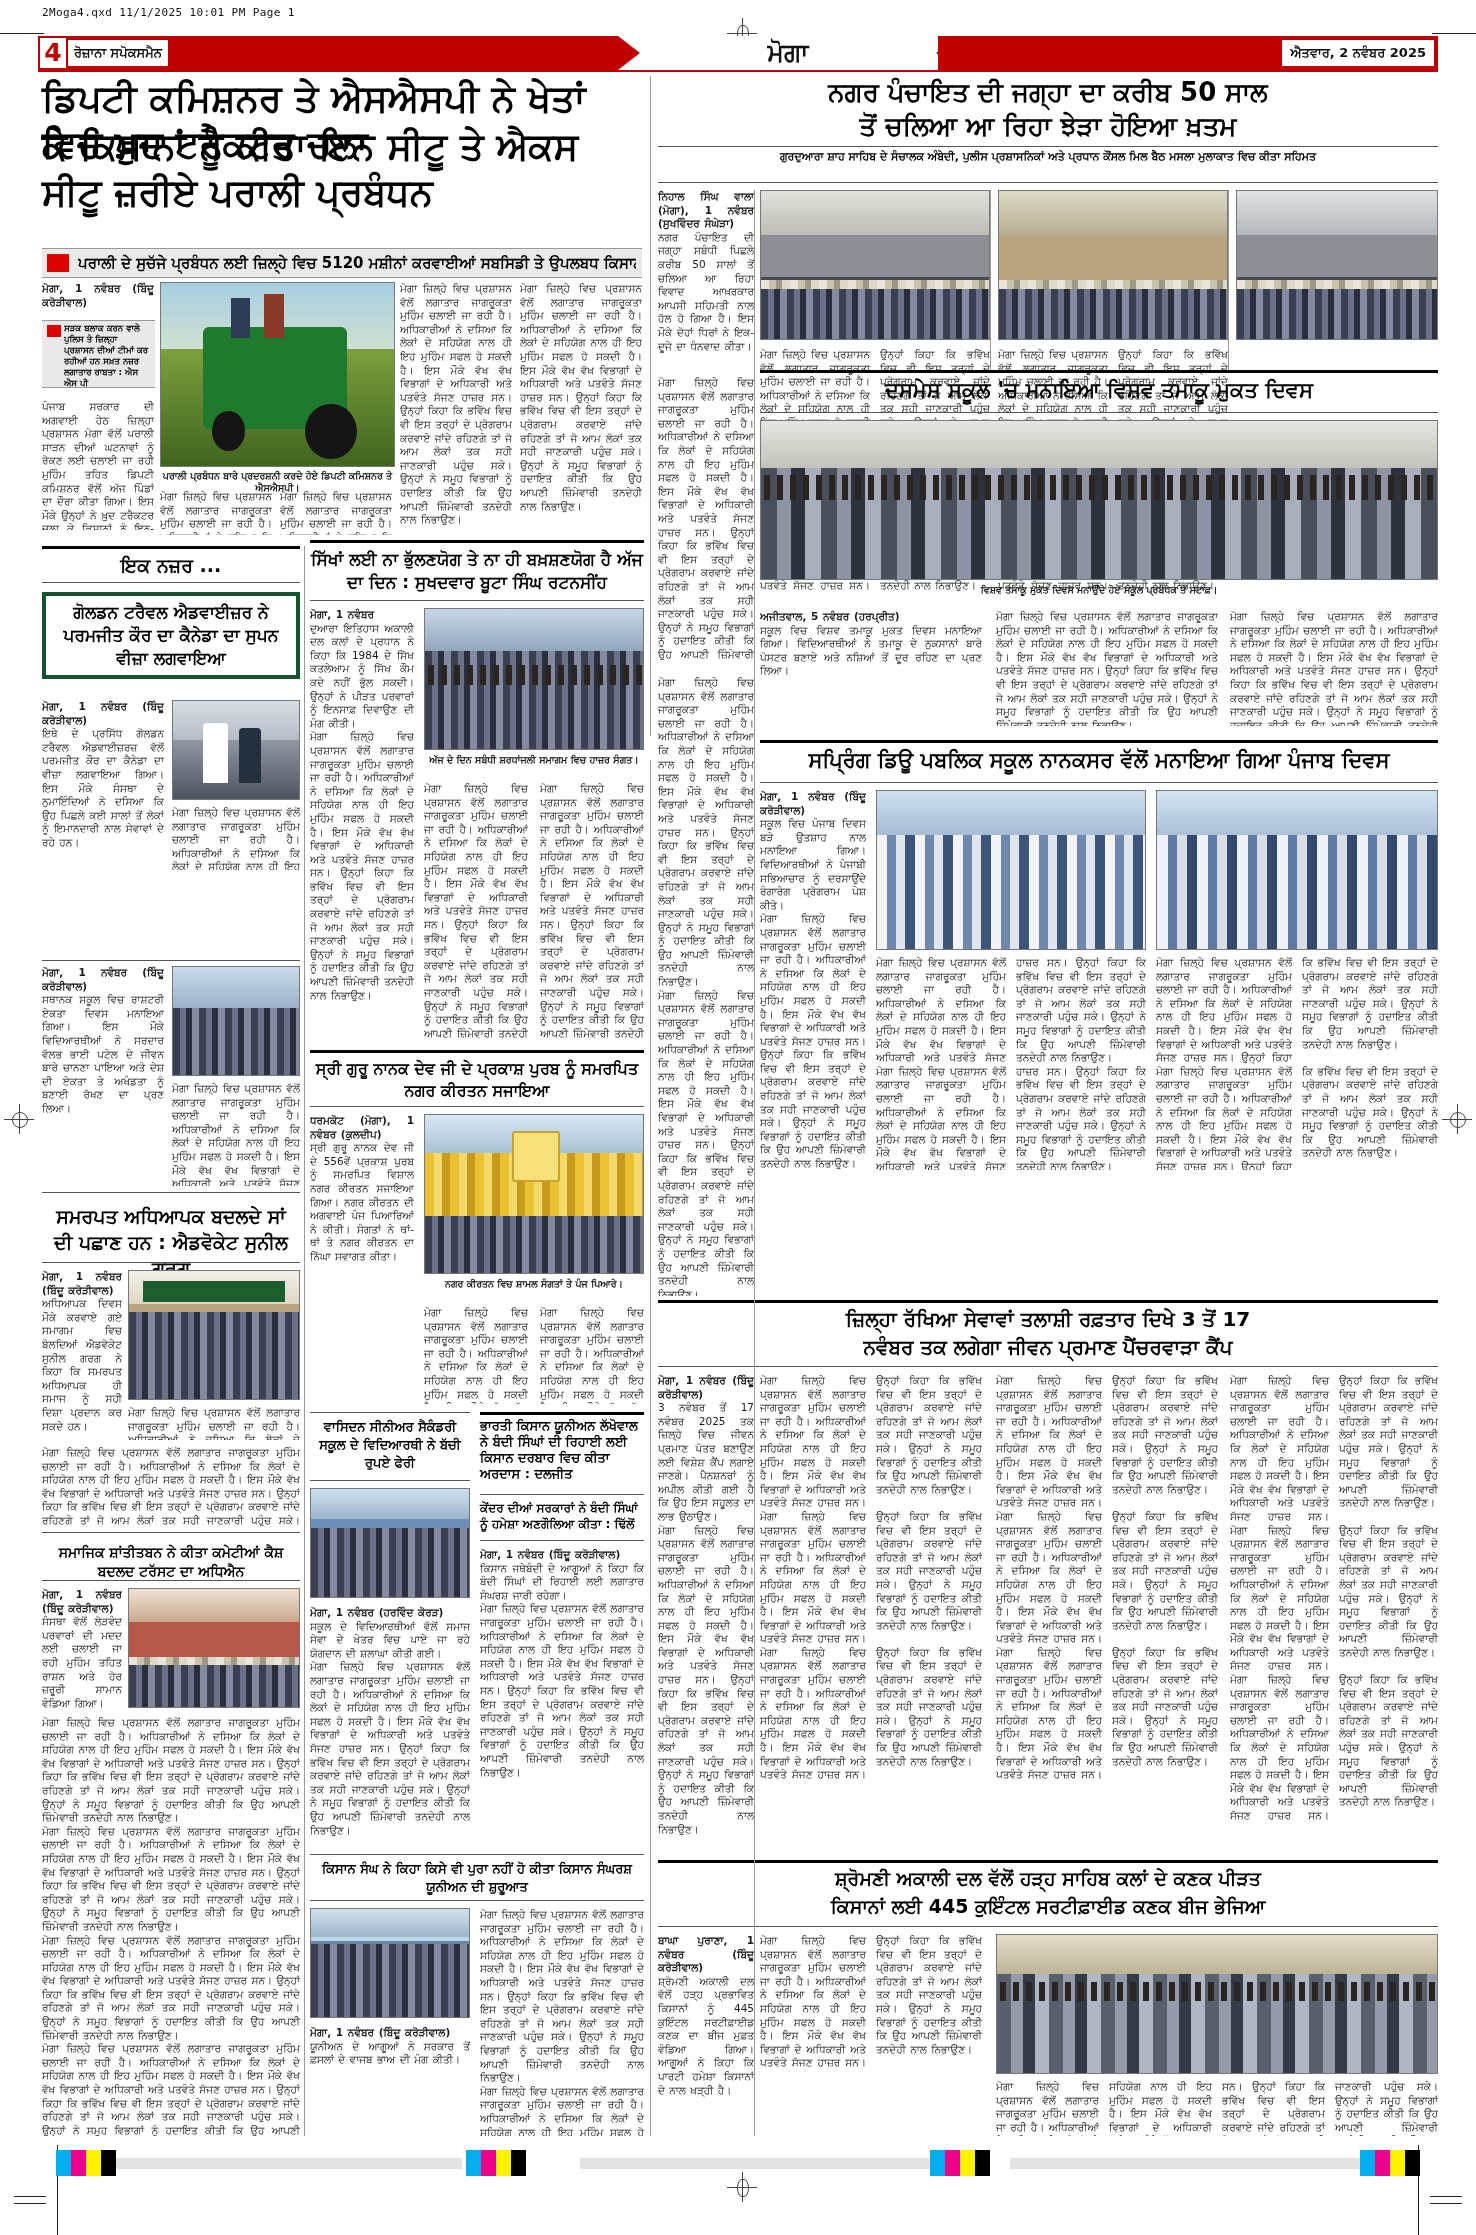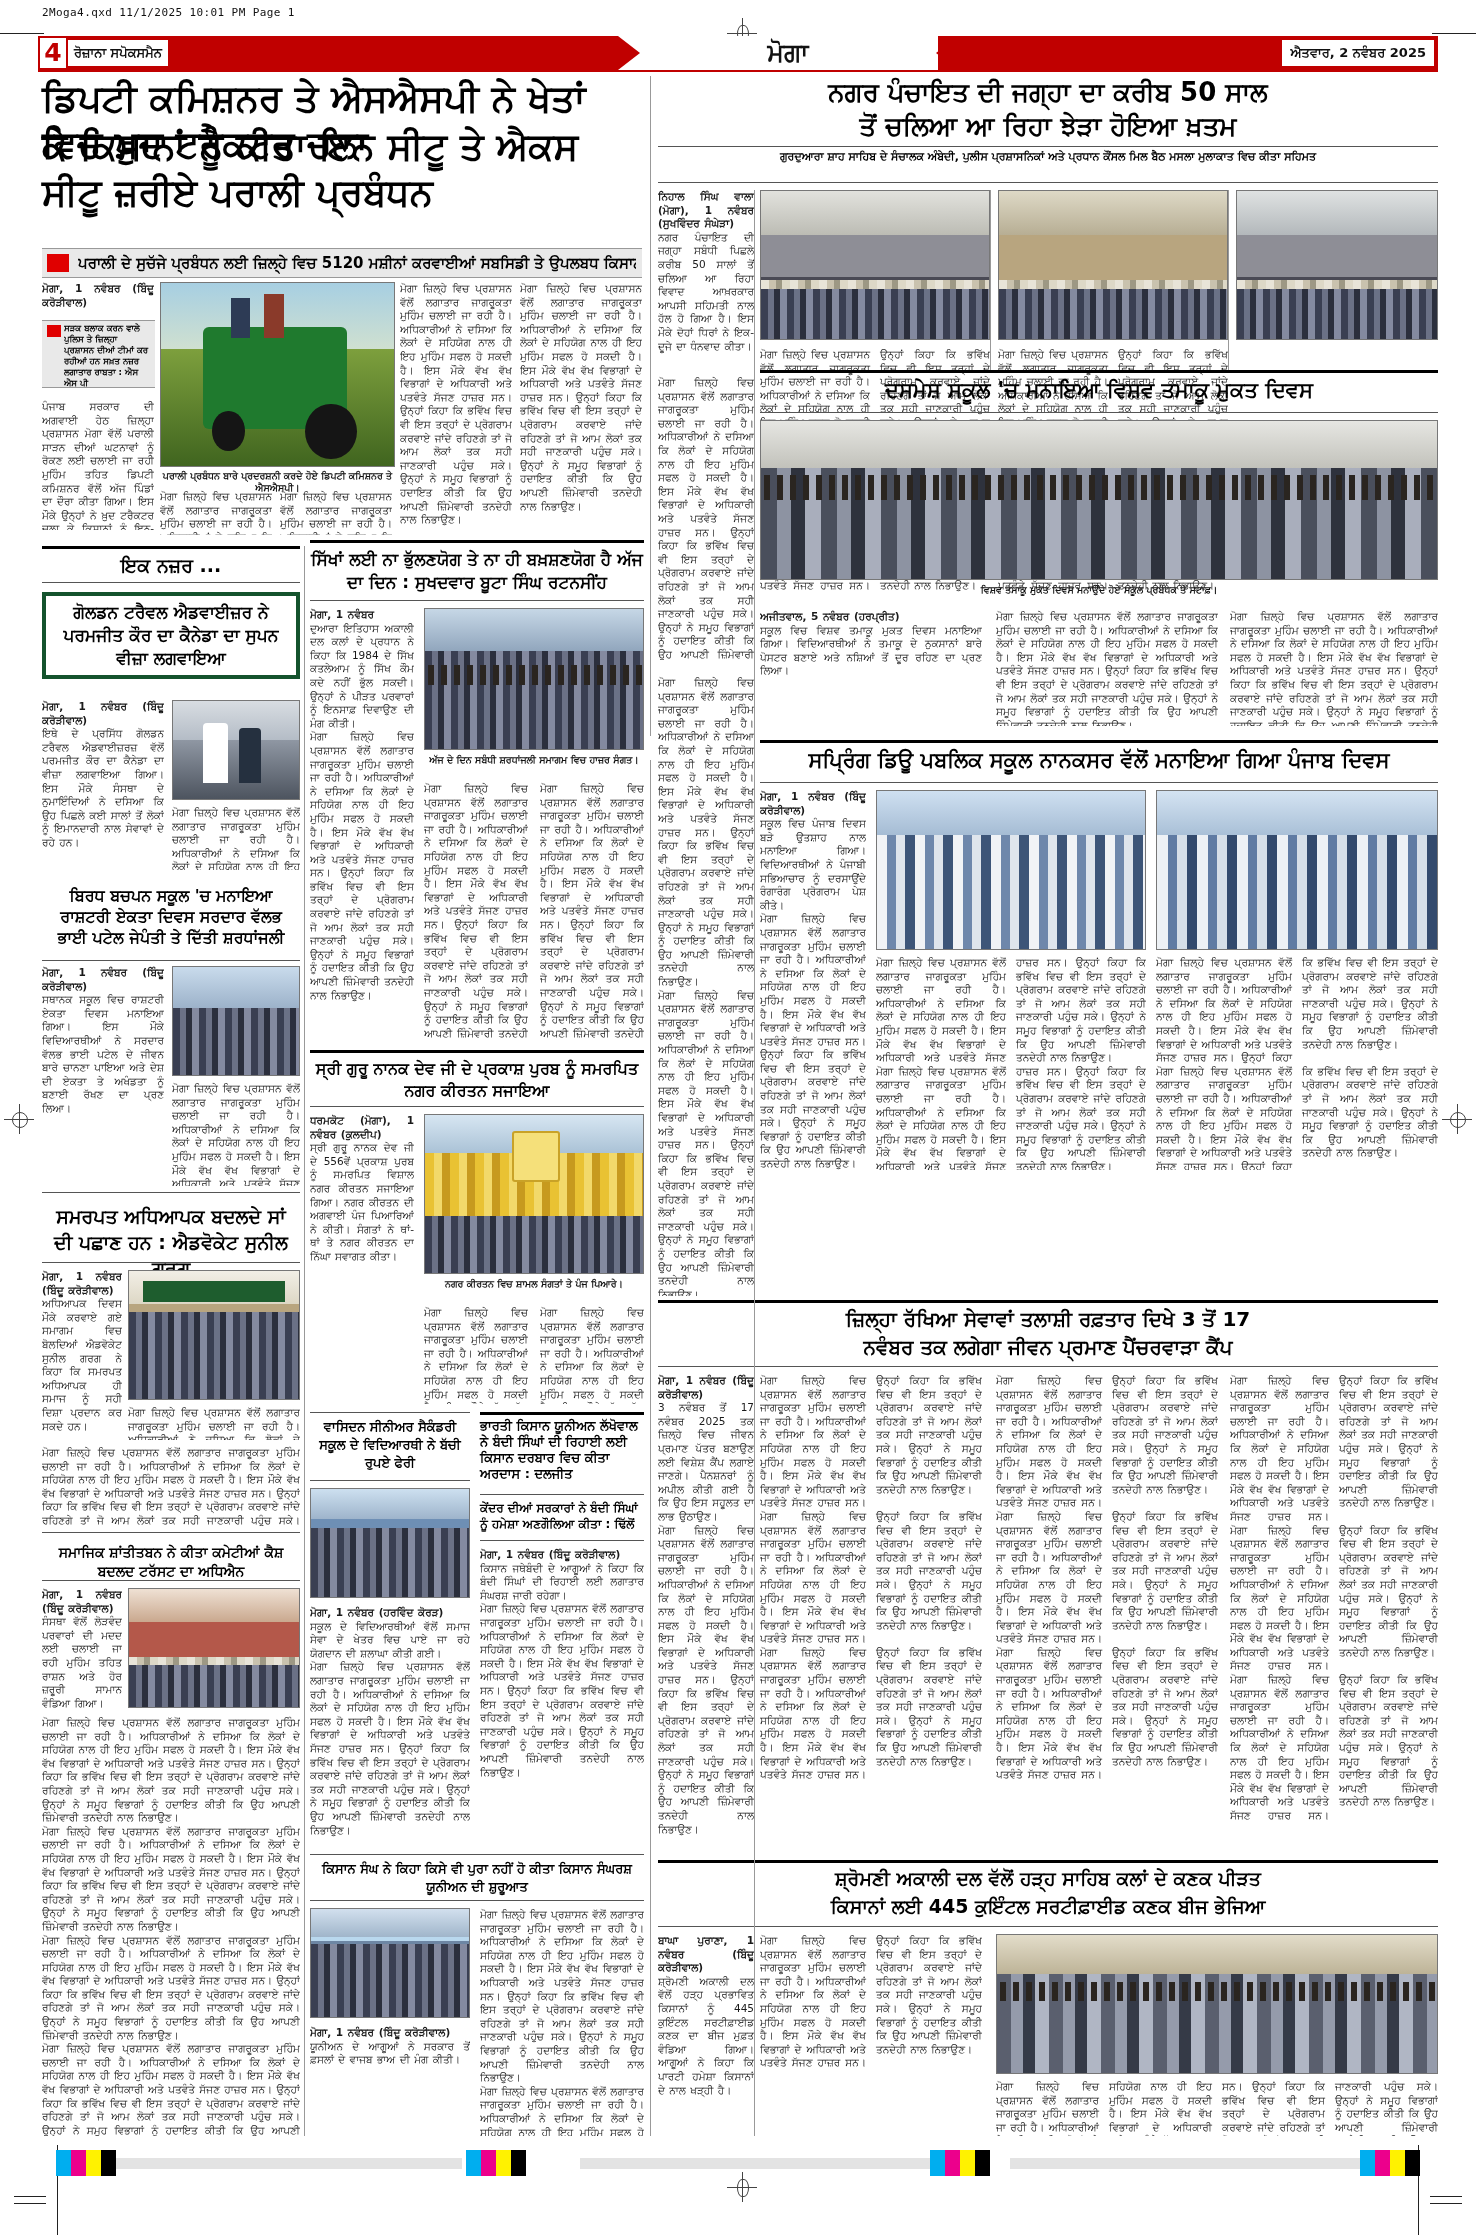--- a/index.html
+++ b/index.html
@@ -183,23 +183,20 @@
   <div class="photo tint-hall" style="left:172px;top:700px;width:128px;height:100px;">
     <div style="position:absolute;left:0;right:0;top:0;height:40%;background:linear-gradient(#d8dde2,#b4bcc6);"></div>
     <div style="position:absolute;left:0;right:0;bottom:0;height:60%;background:linear-gradient(#8f97a3,#4d545f);"></div>
     <div style="position:absolute;left:24%;top:22%;width:20%;height:62%;background:#fff;border-radius:4px 4px 0 0;"></div>
     <div style="position:absolute;left:52%;top:28%;width:18%;height:56%;background:#25303f;border-radius:4px 4px 0 0;"></div>
   </div>
   <div class="col" style="left:172px;top:806px;width:128px;height:64px;">
     <div class="ptxt">ਮੋਗਾ ਜ਼ਿਲ੍ਹੇ ਵਿਚ ਪ੍ਰਸ਼ਾਸਨ ਵੱਲੋਂ ਲਗਾਤਾਰ ਜਾਗਰੂਕਤਾ ਮੁਹਿੰਮ ਚਲਾਈ ਜਾ ਰਹੀ ਹੈ। ਅਧਿਕਾਰੀਆਂ ਨੇ ਦਸਿਆ ਕਿ ਲੋਕਾਂ ਦੇ ਸਹਿਯੋਗ ਨਾਲ ਹੀ ਇਹ ਮੁਹਿੰਮ ਸਫਲ ਹੋ ਸਕਦੀ ਹੈ। ਇਸ ਮੌਕੇ ਵੱਖ ਵੱਖ ਵਿਭਾਗਾਂ ਦੇ ਅਧਿਕਾਰੀ ਅਤੇ ਪਤਵੰਤੇ ਸੱਜਣ ਹਾਜ਼ਰ ਸਨ। ਉਨ੍ਹਾਂ ਕਿਹਾ ਕਿ ਭਵਿੱਖ ਵਿਚ ਵੀ ਇਸ ਤਰ੍ਹਾਂ ਦੇ ਪ੍ਰੋਗਰਾਮ ਕਰਵਾਏ ਜਾਂਦੇ ਰਹਿਣਗੇ ਤਾਂ ਜੋ ਆਮ ਲੋਕਾਂ ਤਕ ਸਹੀ ਜਾਣਕਾਰੀ ਪਹੁੰਚ ਸਕੇ। ਉਨ੍ਹਾਂ ਨੇ ਸਮੂਹ ਵਿਭਾਗਾਂ ਨੂੰ ਹਦਾਇਤ ਕੀਤੀ ਕਿ ਉਹ ਆਪਣੀ ਜ਼ਿੰਮੇਵਾਰੀ ਤਨਦੇਹੀ ਨਾਲ ਨਿਭਾਉਣ।</div>
   </div>
 
-  <div class="boxhead" style="left:42px;top:880px;width:258px;border:none;">
-    <span class="t" style="font-size:16px;line-height:21px;">ਬਿਰਧ ਬਚਪਨ ਸਕੂਲ 'ਚ ਮਨਾਇਆ ਰਾਸ਼ਟਰੀ ਏਕਤਾ ਦਿਵਸ ਸਰਦਾਰ ਵੱਲਭ ਭਾਈ ਪਟੇਲ ਜੇਪੰਤੀ ਤੇ ਦਿੱਤੀ ਸ਼ਰਧਾਂਜਲੀ</span>
-  </div>
   <div class="rule thin" style="left:42px;top:960px;width:258px;"></div>
   <div class="col" style="left:42px;top:966px;width:122px;height:220px;">
     <div class="ptxt"><b class="byline">ਮੋਗਾ, 1 ਨਵੰਬਰ (ਬਿੰਦੂ ਕਰੋੜੀਵਾਲ)</b></div>
     <div class="ptxt">ਸਥਾਨਕ ਸਕੂਲ ਵਿਚ ਰਾਸ਼ਟਰੀ ਏਕਤਾ ਦਿਵਸ ਮਨਾਇਆ ਗਿਆ। ਇਸ ਮੌਕੇ ਵਿਦਿਆਰਥੀਆਂ ਨੇ ਸਰਦਾਰ ਵੱਲਭ ਭਾਈ ਪਟੇਲ ਦੇ ਜੀਵਨ ਬਾਰੇ ਚਾਨਣਾ ਪਾਇਆ ਅਤੇ ਦੇਸ਼ ਦੀ ਏਕਤਾ ਤੇ ਅਖੰਡਤਾ ਨੂੰ ਬਣਾਈ ਰੱਖਣ ਦਾ ਪ੍ਰਣ ਲਿਆ।</div>
   </div>
   <div class="photo tint-school" style="left:172px;top:966px;width:128px;height:110px;">
     <div style="position:absolute;left:0;right:0;top:0;height:40%;background:linear-gradient(#c9dbec,#9ab0c8);"></div>
     <div class="crowd" style="height:62%;"></div>
   </div>
   <div class="col" style="left:172px;top:1082px;width:128px;height:104px;">

